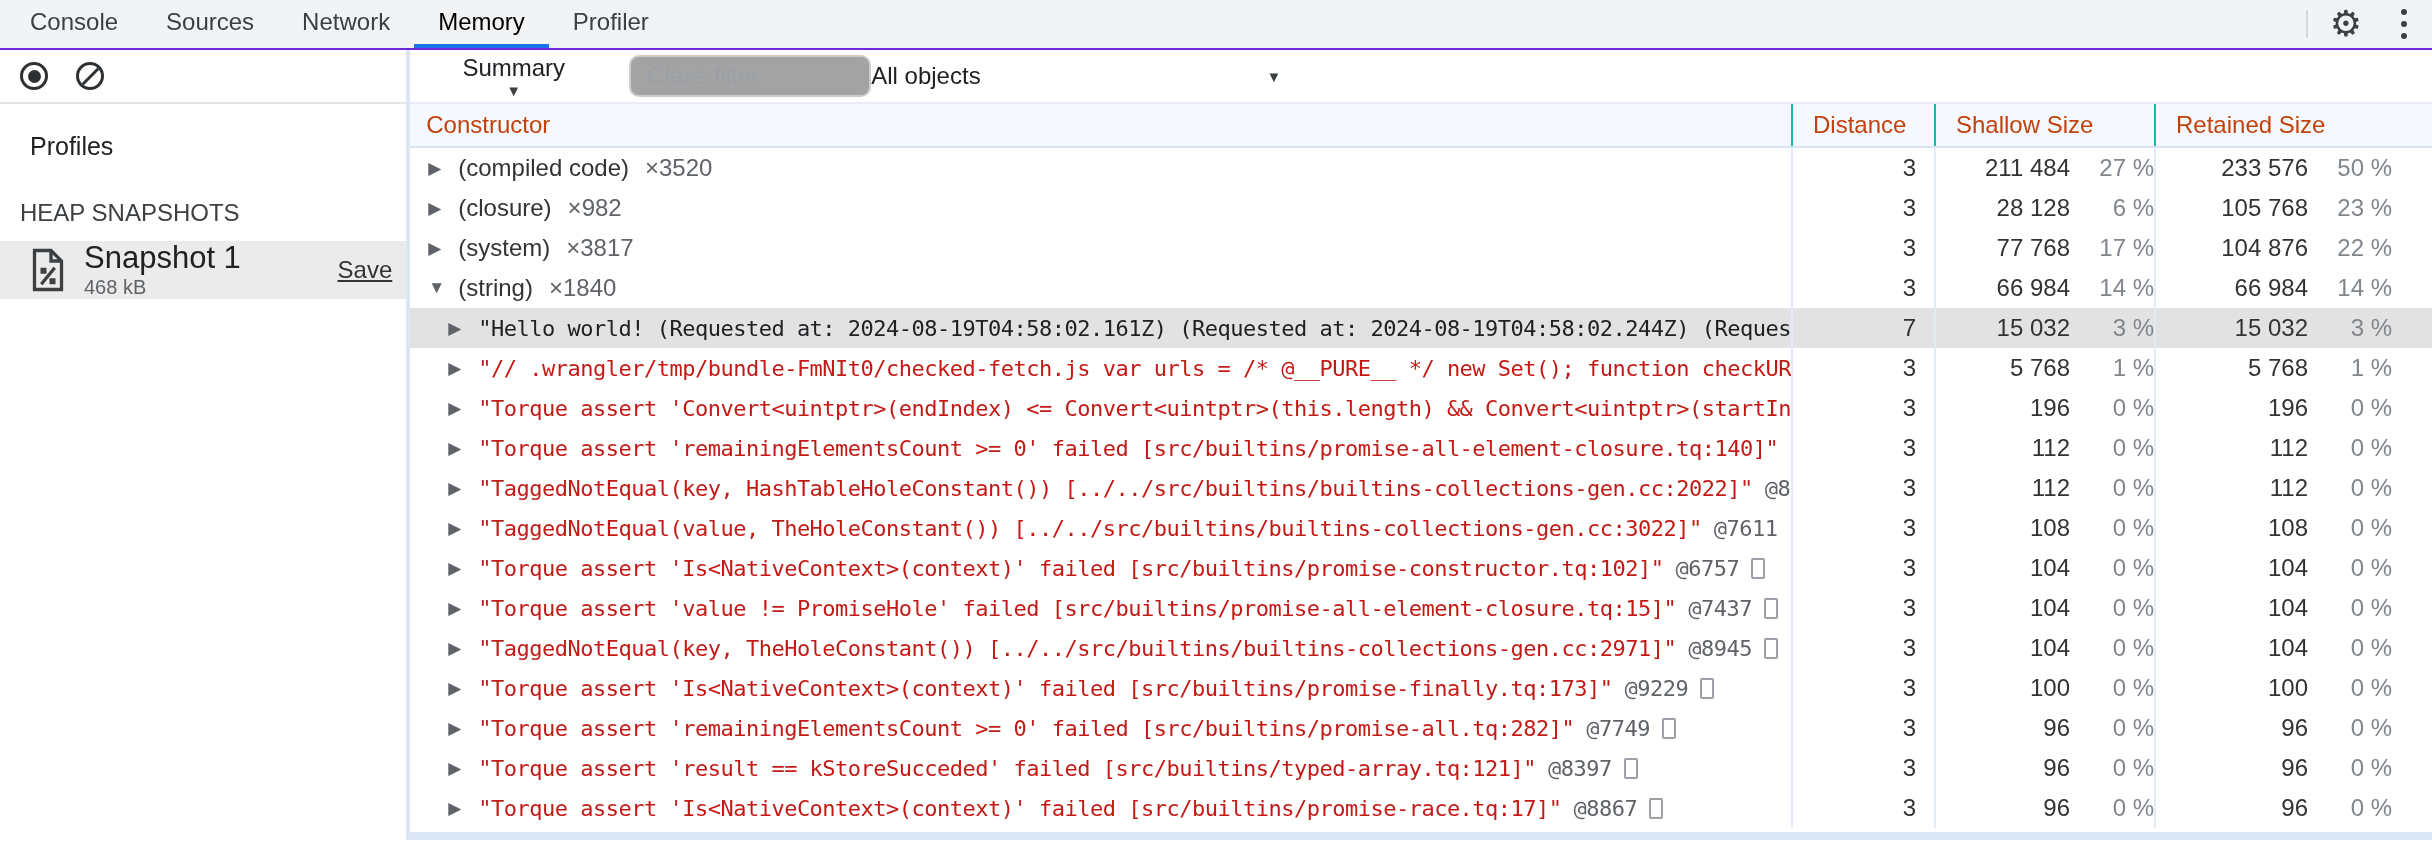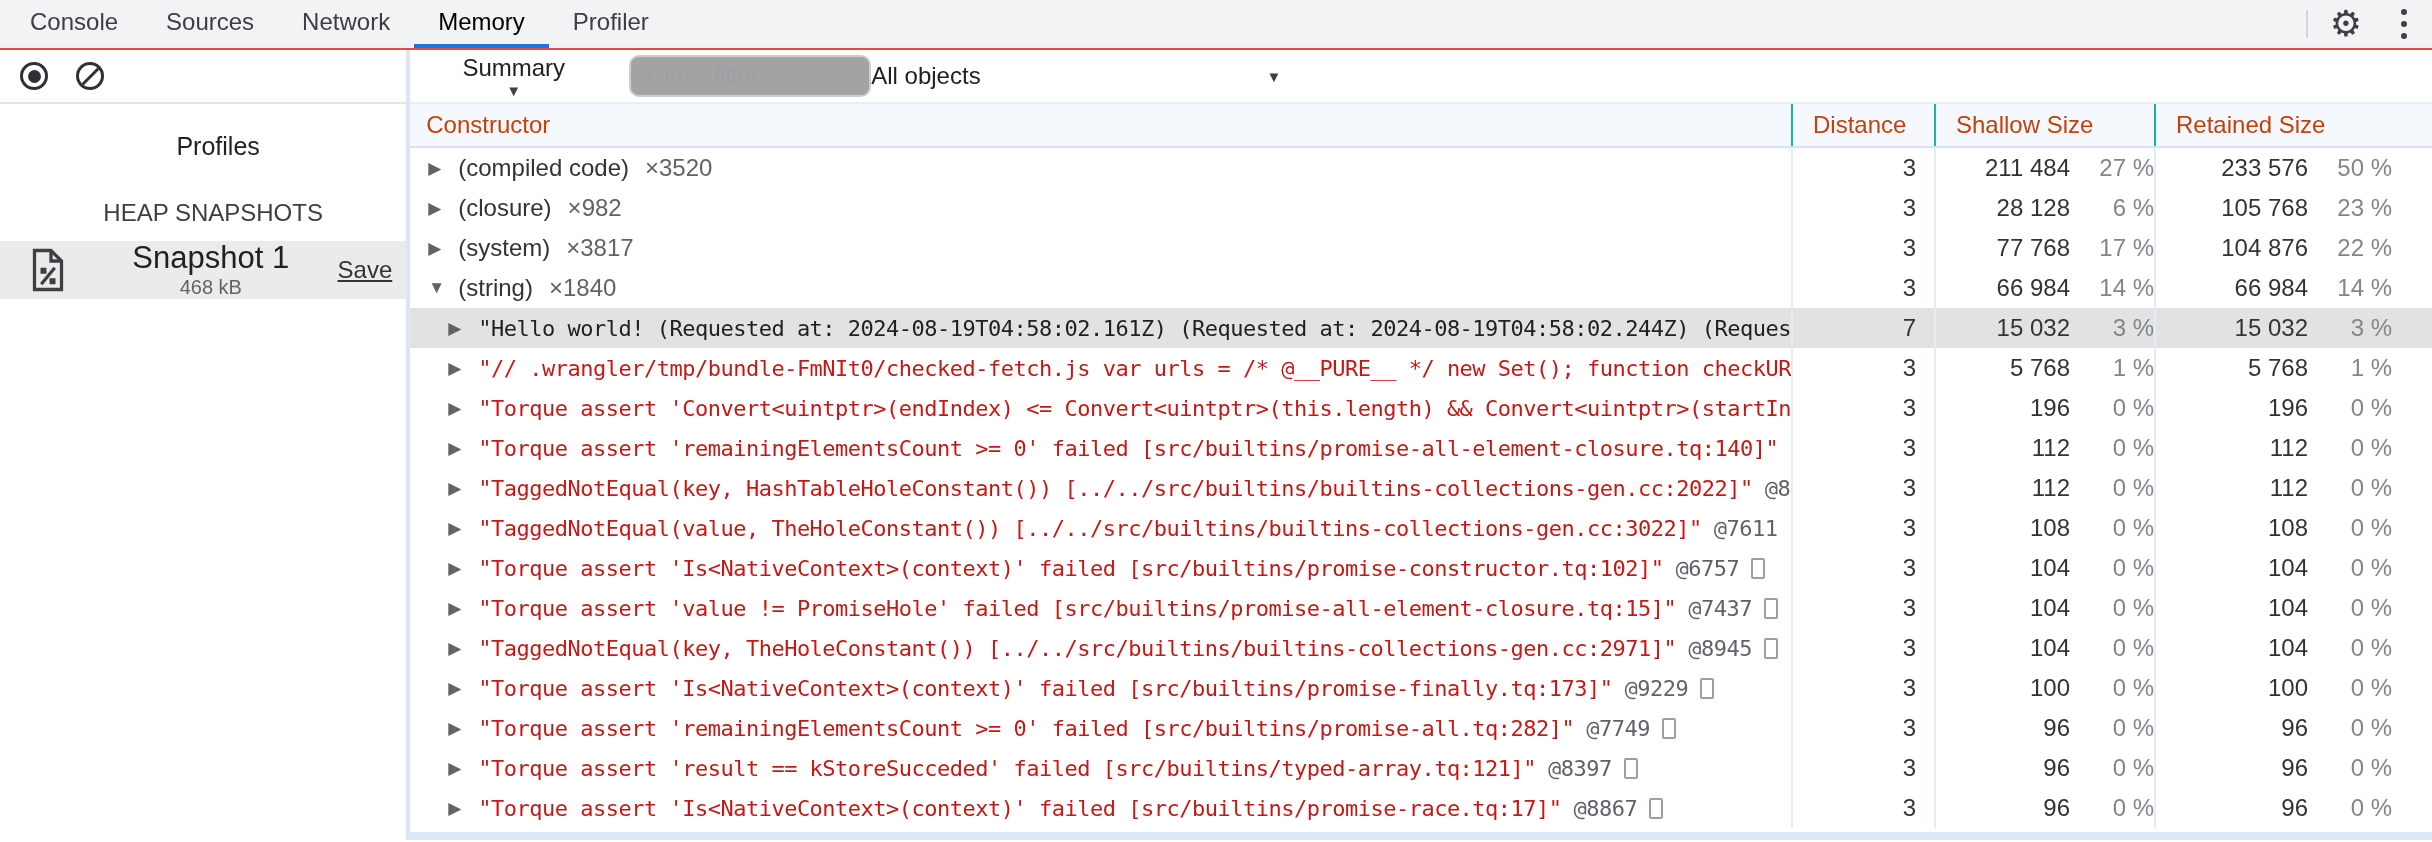--- a/index.html
+++ b/index.html
@@ -8,21 +8,21 @@
     font-family: "Liberation Sans", sans-serif;
     background: #ffffff;
     color: #202124;
     font-size: 24px;
   }
 
   
   .tabbar {
     height: 50px;
     background: #f1f3f4;
-    border-bottom: 2px solid #ef4444;
+    border-bottom: 2px solid #6d28d9;
     display: flex;
     align-items: stretch;
   }
   .tab {
     padding: 0 24px;
     display: flex;
     align-items: center;
     color: #3c4043;
     border-bottom: 4px solid transparent;
     cursor: default;
@@ -43,21 +43,20 @@
 
   
   .content { display: flex; height: 790px; }
 
   
   .sidebar {
     width: 456px;
     border-right: 4px solid #dce6f4;
     display: flex; flex-direction: column;
     background: #fff;
-    text-align: center;
   }
   .side-toolbar {
     height: 54px; flex: none;
     border-bottom: 2px solid #e4e4e4;
     display: flex; align-items: center; gap: 28px; padding-left: 20px;
   }
   .icon-record {
     width: 28px; height: 28px; border: 3px solid #2e3134; border-radius: 50%;
     display: flex; align-items: center; justify-content: center;
   }

